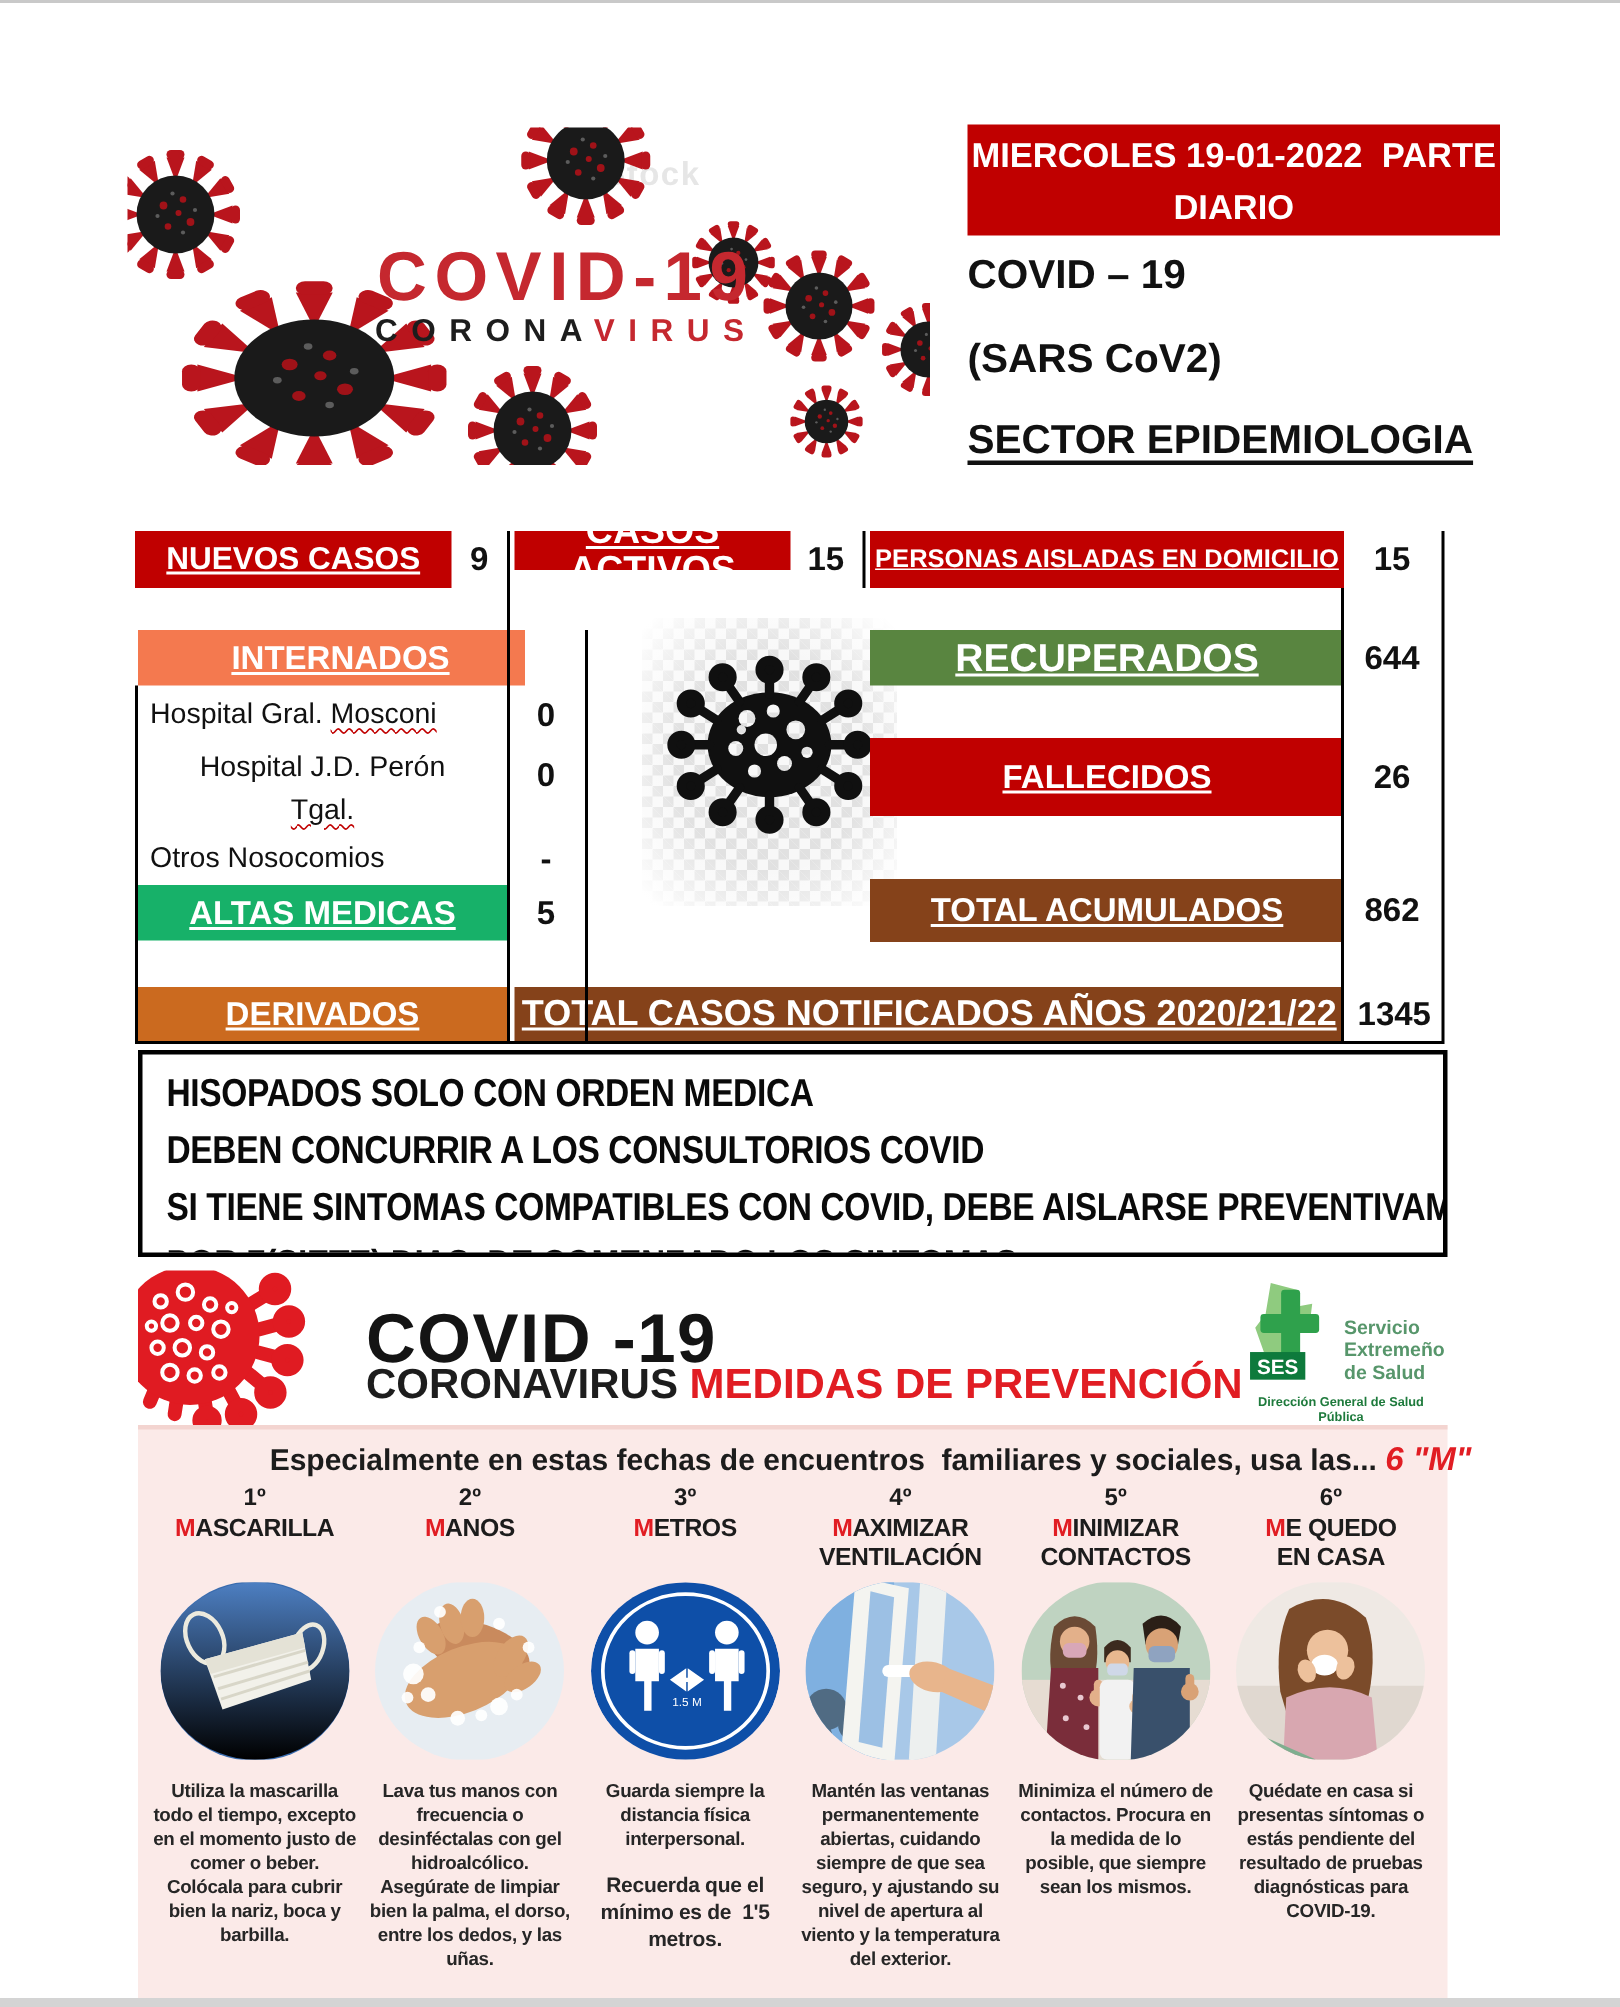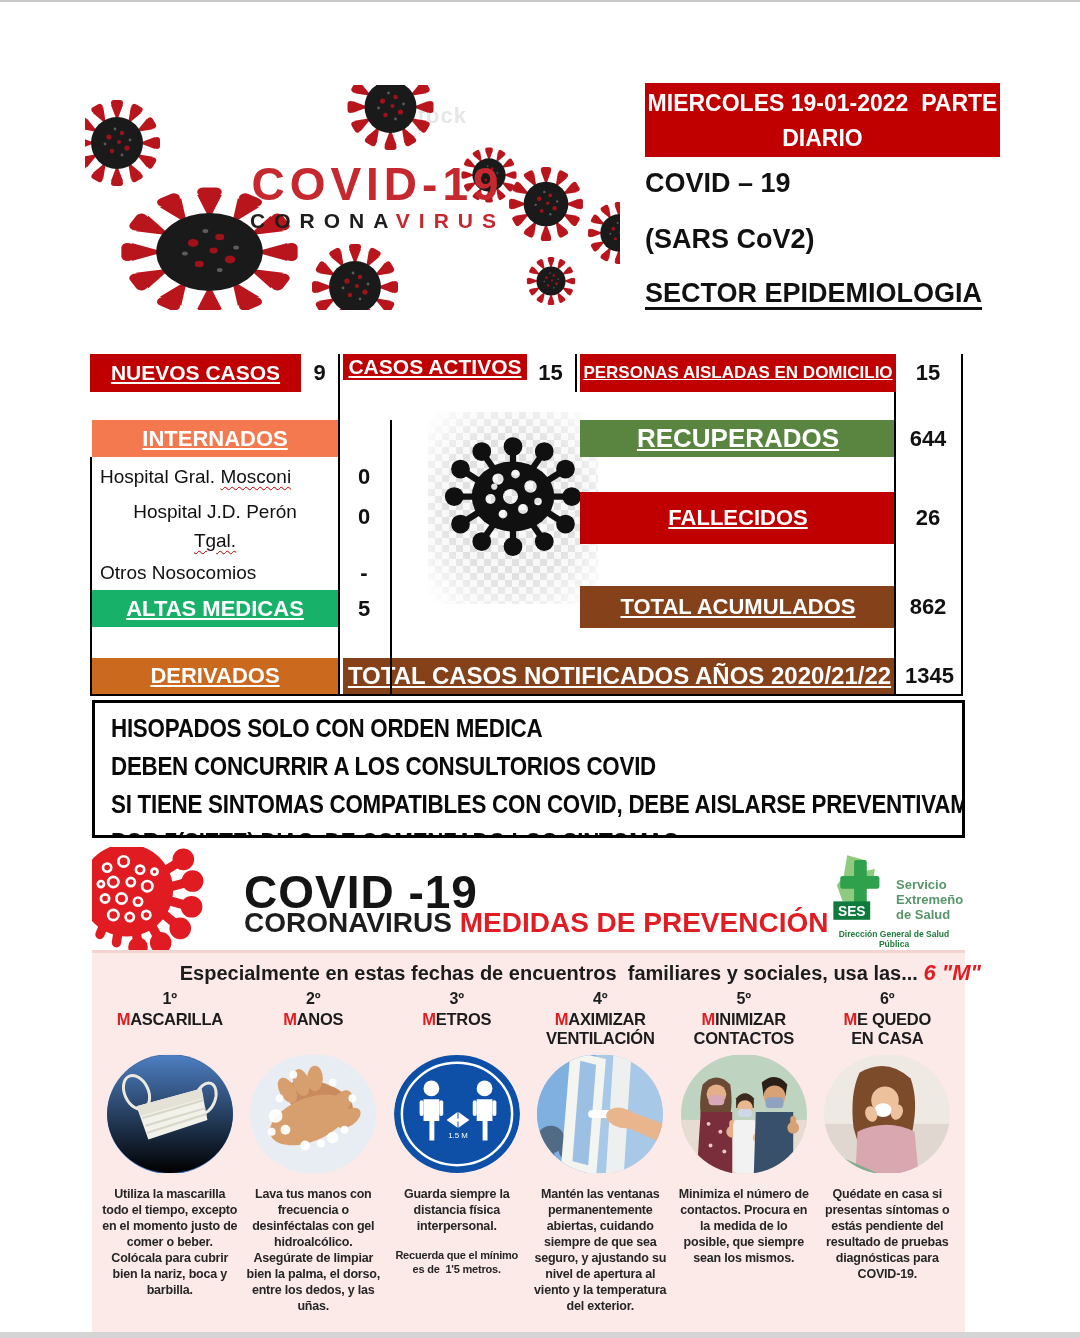--- a/index.html
+++ b/index.html
@@ -3,21 +3,21 @@
 <meta charset="utf-8">
 <style>
   html,body{margin:0;padding:0;background:#fff;}
   .page{position:relative;width:1080px;height:1338px;background:#fff;overflow:hidden;
         font-family:"Liberation Sans",sans-serif;}
   .abs{position:absolute;}
   
   .box{position:absolute;display:flex;align-items:center;justify-content:center;
        color:#fff;font-weight:bold;text-align:center;line-height:1.05;text-decoration:underline;}
   .box.red{background:#C00000;}
-  .box.salmon{background:#F4794F;}
+  .box.salmon{background:#F4794F;padding-left:12px;}
   .box.green{background:#17B169;}
   .box.olive{background:#598540;}
   .box.brown{background:#85421A;}
   .box.orange{background:#CB6A1F;}
   .val{position:absolute;display:flex;align-items:center;justify-content:center;
        color:#111;font-weight:bold;font-size:22px;}
   .rowlbl{position:absolute;display:flex;align-items:center;color:#111;font-size:19px;}
   .vline{position:absolute;width:2px;background:#000;}
   .hline{position:absolute;height:2px;background:#000;}
   .squiggly{text-decoration:underline;text-decoration-style:wavy;
@@ -67,21 +67,21 @@
   .headline .accent{color:#E11D23;font-style:italic;font-size:22px;font-weight:800;}
   .cols{position:absolute;left:6px;top:40px;width:861px;display:flex;}
   .mcol{width:143.5px;text-align:center;}
   .ord{font-size:16px;font-weight:bold;color:#1c1c1c;height:20px;}
   .mtitle{font-size:16.5px;font-weight:800;color:#1c1c1c;letter-spacing:-0.3px;
           line-height:19px;height:42px;}
   .mtitle .red{color:#E11D23;}
   .mcircle{width:126px;height:120px;margin:2px auto 0;border-radius:50%;overflow:hidden;display:block;}
   .mtext{margin:12px 4px 0;font-size:12.5px;font-weight:bold;color:#262626;line-height:1.28;
          letter-spacing:-0.2px;white-space:pre-wrap;}
-  .mtext2{margin:14px 4px 0;font-size:11px;font-weight:bold;color:#262626;line-height:1.28;
+  .mtext2{margin:14px 4px 0;font-size:14px;font-weight:bold;color:#262626;line-height:1.28;
           letter-spacing:-0.2px;white-space:pre-wrap;}
   .edge{position:absolute;background:#c9c9c9;}
 </style>
 </head>
 <body>
 
 <div class="page">
 
   <svg width="0" height="0" style="position:absolute">
     <defs>
@@ -187,21 +187,21 @@
     <div class="hero-sub"><span>CORONA</span><span class="red">VIRUS</span></div>
   </div>
 
   <div class="banner">MIERCOLES 19-01-2022  PARTE DIARIO</div>
   <div class="hline-txt" style="top:168px;">COVID – 19</div>
   <div class="hline-txt" style="top:224px;">(SARS CoV2)</div>
   <div class="hline-txt underl" style="top:278px;">SECTOR EPIDEMIOLOGIA</div>
 
   <div class="box red" style="left:90px;top:354px;width:211px;height:38px;font-size:21px;">NUEVOS CASOS</div>
   <div class="val" style="left:301px;top:354px;width:37px;height:38px;">9</div>
-  <div class="box red" style="left:343px;top:354px;width:184px;height:26px;font-size:21px;">CASOS ACTIVOS</div>
+  <div class="box red" style="left:343px;top:354px;width:184px;height:26px;font-size:25px;">CASOS ACTIVOS</div>
   <div class="val" style="left:527px;top:354px;width:47px;height:38px;">15</div>
   <div class="vline" style="left:575px;top:354px;height:38px;"></div>
   <div class="box red" style="left:580px;top:354px;width:316px;height:38px;font-size:17px;">PERSONAS AISLADAS EN DOMICILIO</div>
   <div class="val" style="left:896px;top:354px;width:64px;height:38px;">15</div>
 
   <div class="box salmon" style="left:92px;top:420px;width:246px;height:37px;font-size:22px;">INTERNADOS</div>
 
   <div class="rowlbl" style="left:92px;top:457px;width:246px;height:40px;padding-left:8px;box-sizing:border-box;">
     <span><span>Hospital Gral. </span><span class="squiggly">Mosconi</span></span>
   </div>

